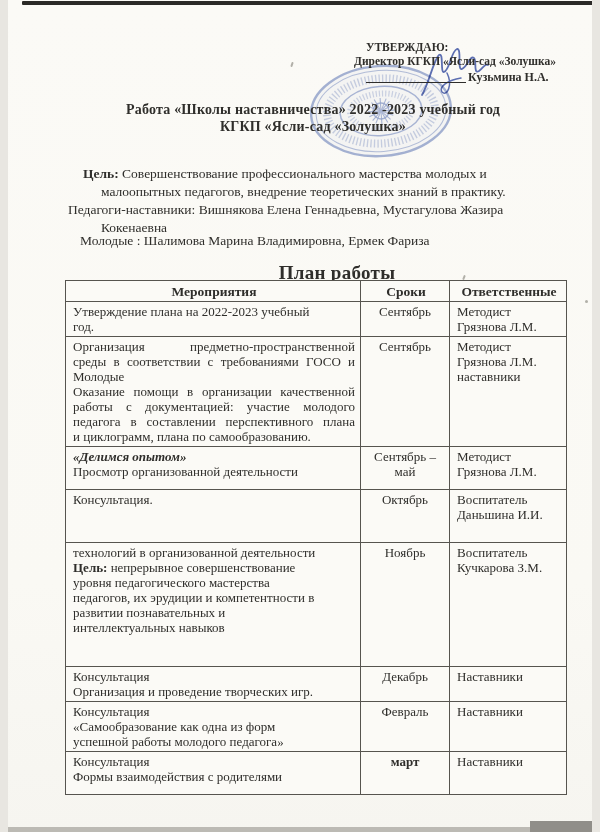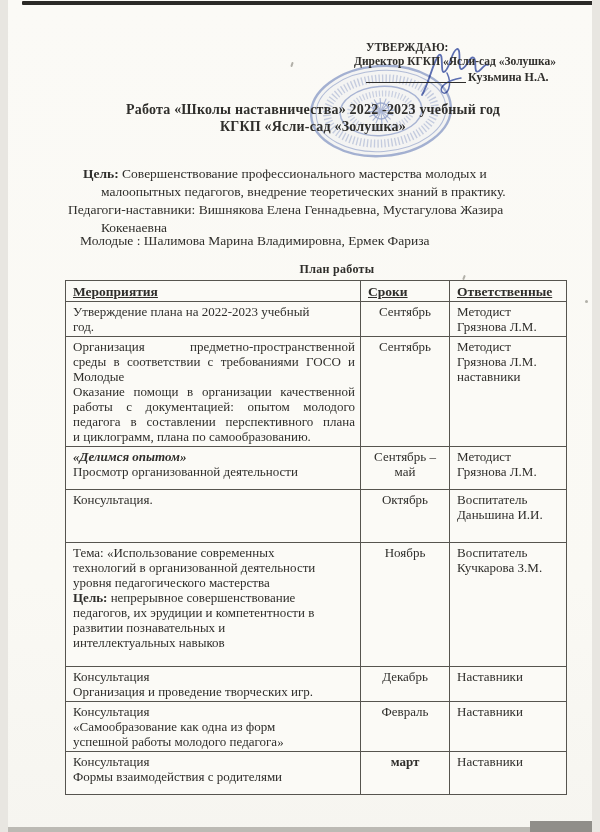--- a/index.html
+++ b/index.html
@@ -18,29 +18,29 @@
   .speck { position:absolute; background:#8b8980; border-radius:2px; opacity:.65; }
 
   .appr { font-size:11.5px; line-height:13px; }
   .appr-name { font-size:12px; }
   .sig-underline { left:358px; top:70px; width:100px; height:13px; border-bottom:1.4px solid #2e2d2a; }
 
   .title-line { left:55px; width:500px; text-align:center; font-size:14px; font-weight:700; letter-spacing:.2px; }
 
   .intro { font-size:13.5px; line-height:18px; white-space:nowrap; }
 
-  .plan-title { left:57px; top:262px; width:500px; text-align:center; text-indent:44px; font-size:12px; font-weight:700; letter-spacing:.3px; }
+  .plan-title { left:57px; top:262px; width:500px; text-align:center; text-indent:44px; font-size:19px; font-weight:700; letter-spacing:.3px; }
 
   .plan-table {
     position:absolute; left:57px; top:280px; width:502px;
     display:grid; grid-template-columns:294px 88px 116px;
     gap:1px; background:#56544f; border:1px solid #56544f;
   }
   .cell { background:#fbfaf6; font-size:13px; line-height:15px; padding:2px 5px 2px 7px; }
-  .hc { font-weight:700; font-size:13.5px; min-height:20px; padding-top:3px;text-decoration:underline; }
+  .hc { font-weight:700; text-align:center; font-size:13.5px; min-height:20px; padding-top:3px; }
   .c2 { text-align:center; padding-left:2px; padding-right:2px; }
   .ln { min-height:15px; }
   .jl { text-align:justify; text-align-last:justify; }
   .bd { font-weight:700; }
   .it { font-style:italic; }
 
   .stamp { position:absolute; left:297px; top:58px; mix-blend-mode:multiply; opacity:.82; }
   .signature { position:absolute; left:409px; top:45px; mix-blend-mode:multiply; opacity:.9; }
 </style>
 </head>
@@ -108,21 +108,21 @@
       </div>
       <div class="cell c3" style="min-height: 28px;">
         <div class="ln">Методист</div>
         <div class="ln">Грязнова Л.М.</div>
       </div>
       <div class="cell c1" style="min-height: 108px;">
         <div class="ln jl">Организация предметно-пространственной</div>
         <div class="ln jl">среды в соответствии с требованиями ГОСО и</div>
         <div class="ln">Молодые</div>
         <div class="ln jl">Оказание помощи в организации качественной</div>
-        <div class="ln jl">работы с документацией: опытом молодого</div>
+        <div class="ln jl">работы с документацией: участие молодого</div>
         <div class="ln jl">педагога в составлении перспективного плана</div>
         <div class="ln">и циклограмм, плана по самообразованию.</div>
       </div>
       <div class="cell c2" style="min-height: 108px;">
         <div class="ln">Сентябрь</div>
       </div>
       <div class="cell c3" style="min-height: 108px;">
         <div class="ln">Методист</div>
         <div class="ln">Грязнова Л.М.</div>
         <div class="ln">наставники</div>
@@ -143,24 +143,23 @@
         <div class="ln">Консультация.</div>
       </div>
       <div class="cell c2" style="min-height: 52px;">
         <div class="ln">Октябрь</div>
       </div>
       <div class="cell c3" style="min-height: 52px;">
         <div class="ln">Воспитатель</div>
         <div class="ln">Даньшина И.И.</div>
       </div>
       <div class="cell c1" style="min-height: 123px;">
-        <div class="ln">Тема: «Использование современных</div>
         <div class="ln">технологий в организованной деятельности</div>
+        <div class="ln"><b>Цель:</b> непрерывное совершенствование</div>
         <div class="ln">уровня педагогического мастерства</div>
-        <div class="ln"><b>Цель:</b> непрерывное совершенствование</div>
         <div class="ln">педагогов, их эрудиции и компетентности в</div>
         <div class="ln">развитии познавательных и</div>
         <div class="ln">интеллектуальных навыков</div>
       </div>
       <div class="cell c2" style="min-height: 123px;">
         <div class="ln">Ноябрь</div>
       </div>
       <div class="cell c3" style="min-height: 123px;">
         <div class="ln">Воспитатель</div>
         <div class="ln">Кучкарова З.М.</div>

